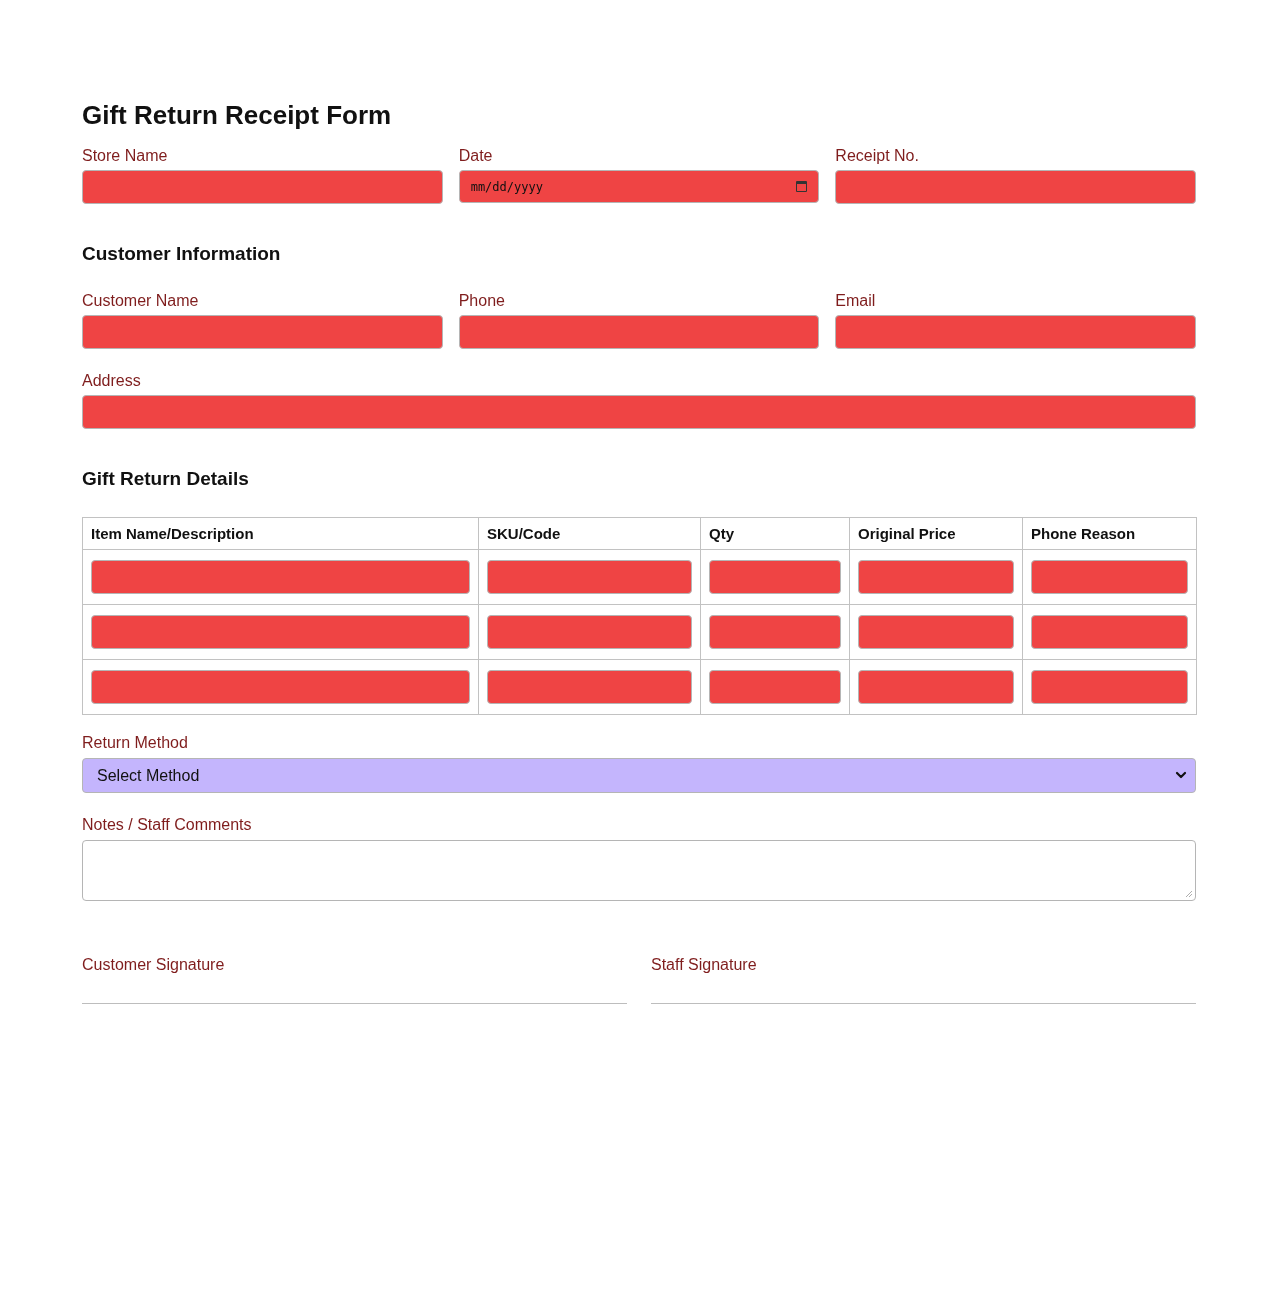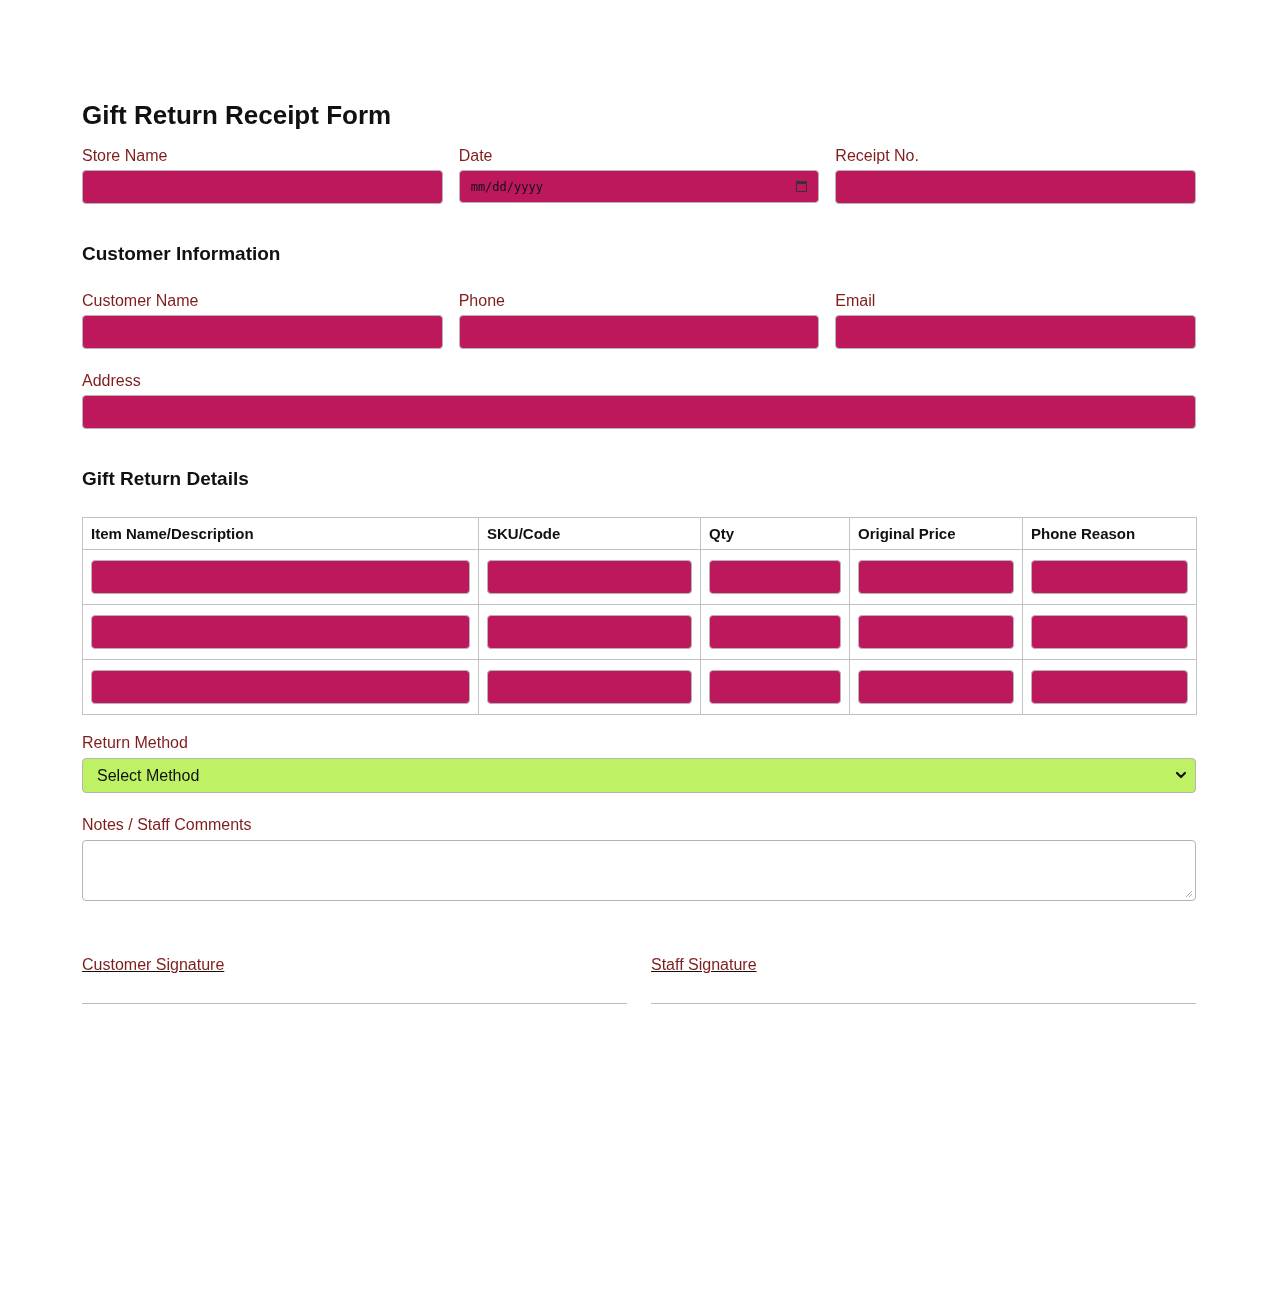--- a/index.html
+++ b/index.html
@@ -33,21 +33,21 @@
     line-height: 18px;
     margin-bottom: 5px;
     color: #7f1d1d;
   }
   .input {
     display: block;
     width: 100%;
     height: 34px;
     border: 1px solid #b5b5b5;
     border-radius: 4px;
-    background: #be185d;
+    background: #ef4444;
     font-family: "Liberation Sans", sans-serif;
     font-size: 15px;
     padding: 0 10px;
     outline: none;
   }
   .date-input {
     position: relative;
     height: 33px;
     display: flex;
     align-items: center;
@@ -90,21 +90,21 @@
   table.items td {
     height: 55px;
   }
   table.items td .input { height: 34px; }
   .select {
     position: relative;
     width: 100%;
     height: 35px;
     border: 1px solid #b5b5b5;
     border-radius: 4px;
-    background: #bef264;
+    background: #c4b5fd;
     font-size: 16px;
     display: flex;
     align-items: center;
     padding: 0 14px;
     color: #111;
   }
   .chev {
     position: absolute; right: 8px; top: 10px;
     width: 12px; height: 12px;
   }
@@ -116,21 +116,20 @@
     border-radius: 4px;
     background: #fff;
   }
   .resize {
     position: absolute; right: 2px; bottom: 2px;
     width: 8px; height: 8px;
   }
   .sig-row {
     display: flex;
     gap: 24px;
-    text-decoration: underline;
   }
   .sig { flex: 1; }
   .sig .label { margin-bottom: 0; }
   .sig-line {
     margin-top: 20px;
     border-bottom: 1px solid #bdbdbd;
     height: 10px;
   }
 </style>
 </head>

